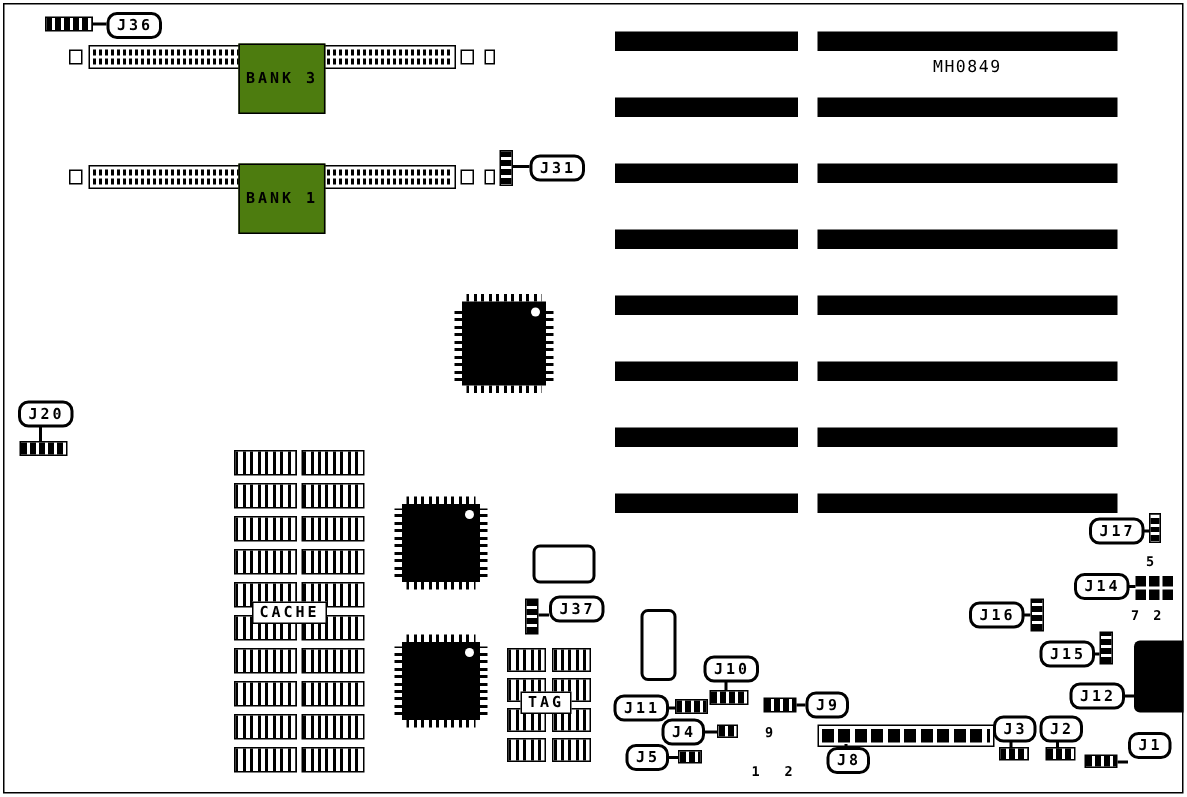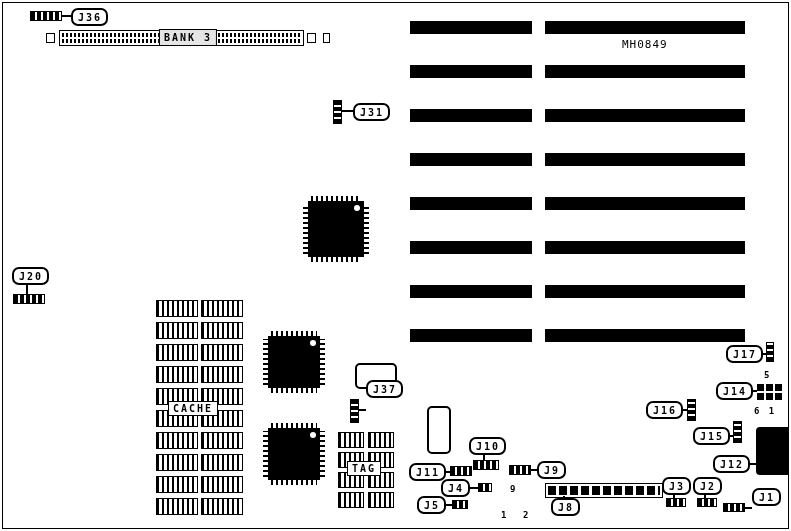--- a/index.html
+++ b/index.html
@@ -29,22 +29,22 @@
   .din { position: absolute; background: #000; border-radius: 4px 0 0 4px; z-index: 4; }
 
   
   .simm { position: absolute; left: 46px; width: 284px; height: 18px; }
   .cap { position: absolute; top: 4px; width: 9px; height: 10px; border: 1px solid #000; background: #fff; }
   .cap.sm { width: 7px; }
   .slot { position: absolute; left: 13px; right: 26px; top: 1px; bottom: 1px; border: 1px solid #000; background: #fff; }
   .strip { position: absolute; left: 2px; right: 2px; height: 4px;
            background: repeating-linear-gradient(90deg, #000 0 2px, transparent 2px 4px); }
   .strip.t { top: 2px; } .strip.b { bottom: 2px; }
-  .banklabel { position: absolute; left: 50%; top: 0; transform: translateX(-50%); background: #e5e5e5;
-               border: 1px solid #000; padding: 2px 4px; font: bold 10px "DejaVu Sans Mono", monospace;
+  .banklabel { position: absolute; left: 50%; top: 0; transform: translateX(-50%); background: #4d7c0f;
+               border: 1px solid #000; padding: 17px 4px; font: bold 10px "DejaVu Sans Mono", monospace;
                letter-spacing: 2px; white-space: nowrap; z-index: 3; }
 
   
   .isa { position: absolute; height: 13px; background: #000; }
 
   
   .dip { position: absolute; width: 42px; height: 17px; border: 1px solid #000;
          background: repeating-linear-gradient(90deg, #000 0 2px, #fff 2px 5px); }
   .dip.sm { width: 26px; height: 16px; }
   .floatlabel { position: absolute; background: #fff; border: 1px solid #000; padding: 1px 4px;
@@ -92,20 +92,30 @@
 
   <div class="simm" style="top:29px">
     <div class="cap" style="left:0"></div>
     <div class="slot">
         <div class="strip t"></div>
         <div class="strip b"></div>
       </div>
     <div class="cap" style="right:14px"></div>
     <div class="cap sm" style="right:0"></div>
     <div class="banklabel">BANK 3</div>
+  </div>
+  <div class="simm" style="top:109px">
+    <div class="cap" style="left:0"></div>
+    <div class="slot">
+        <div class="strip t"></div>
+        <div class="strip b"></div>
+      </div>
+    <div class="cap" style="right:14px"></div>
+    <div class="cap sm" style="right:0"></div>
+    <div class="banklabel">BANK 1</div>
   </div>
 
   <div class="vpins" style="left:333px;top:100px;width:9px;height:24px"></div>
   <div class="stem" style="left:342px;top:110px;width:11px;height:2px"></div>
   <div class="callout" style="left:353px;top:103px">J31</div>
 
   <div class="isa" style="left:410px;top:21px;width:122px"></div>
   <div class="isa" style="left:545px;top:21px;width:200px"></div>
   <div class="isa" style="left:410px;top:65px;width:122px"></div>
   <div class="isa" style="left:545px;top:65px;width:200px"></div>
@@ -175,21 +185,21 @@
   <div class="dip" style="left:201px;top:498px"></div>
   <div class="floatlabel" style="left:168px;top:401px">CACHE</div>
 
   <div class="osc" style="left:355px;top:363px;width:42px;height:26px"></div>
   <div class="osc" style="left:427px;top:406px;width:24px;height:48px"></div>
 
 
 
   <div class="vpins" style="left:350px;top:399px;width:9px;height:24px"></div>
   <div class="stem" style="left:359px;top:409px;width:7px;height:2px"></div>
-  <div class="callout" style="left:366px;top:380px">J37</div>
+  <div class="callout" style="left:366px;top:397px">J37</div>
 
   <div class="dip sm" style="left:338px;top:432px"></div>
   <div class="dip sm" style="left:368px;top:432px"></div>
   <div class="dip sm" style="left:338px;top:452px"></div>
   <div class="dip sm" style="left:368px;top:452px"></div>
   <div class="dip sm" style="left:338px;top:472px"></div>
   <div class="dip sm" style="left:368px;top:472px"></div>
   <div class="dip sm" style="left:338px;top:492px"></div>
   <div class="dip sm" style="left:368px;top:492px"></div>
   <div class="floatlabel" style="left:347px;top:461px">TAG</div>
@@ -202,21 +212,21 @@
   <div class="stem" style="left:750px;top:390px;width:7px;height:2px"></div>
   <div class="pinblock" style="left:757px;top:384px">
     <i></i>
       <i></i>
       <i></i>
       <i></i>
       <i></i>
       <i></i>
   </div>
   <div class="pnum" style="left:764px;top:370px">5</div>
-  <div class="pnum" style="left:754px;top:406px">6 1</div>
+  <div class="pnum" style="left:754px;top:406px">7 2</div>
 
   <div class="callout" style="left:646px;top:401px">J16</div>
   <div class="stem" style="left:680px;top:409px;width:7px;height:2px"></div>
   <div class="vpins" style="left:687px;top:399px;width:9px;height:22px"></div>
 
   <div class="callout" style="left:693px;top:427px">J15</div>
   <div class="stem" style="left:727px;top:435px;width:6px;height:2px"></div>
   <div class="vpins" style="left:733px;top:421px;width:9px;height:22px"></div>
 
   <div class="callout" style="left:713px;top:455px">J12</div>

